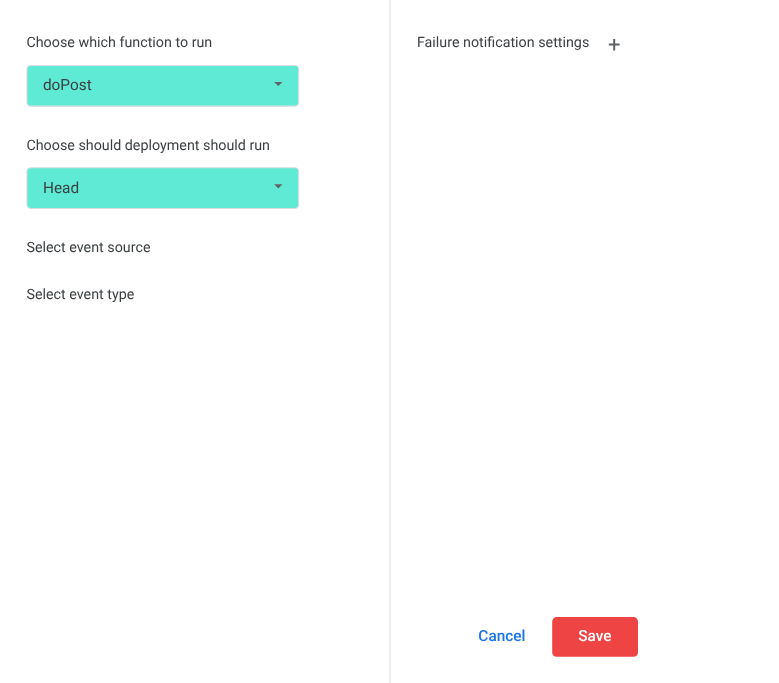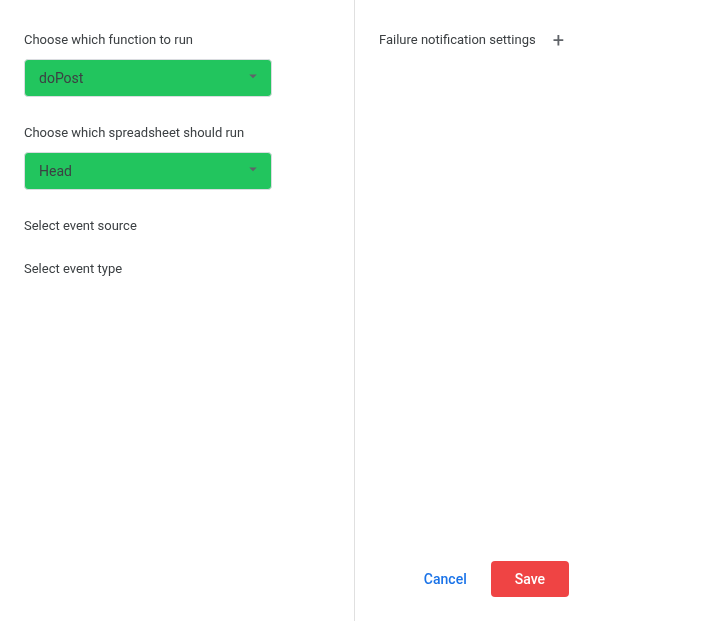--- a/index.html
+++ b/index.html
@@ -49,21 +49,21 @@
     .select-wrapper {
       position: relative;
       width: 248px;
     }
 
     .select-box {
       width: 100%;
       padding: 10px 36px 10px 14px;
       border: 1px solid #dadce0;
       border-radius: 4px;
-      background: #22c55e;
+      background: #5eead4;
       font-size: 14px;
       color: #3c4043;
       appearance: none;
       -webkit-appearance: none;
       cursor: pointer;
       outline: none;
     }
 
     .chevron-icon {
       position: absolute;
@@ -106,21 +106,21 @@
     }
 
     .notify-select-wrapper {
       position: relative;
       width: 210px;
     }
 
     .footer {
       position: absolute;
       bottom: 24px;
-      right: 19px;
+      right: 8px;
       display: flex;
       gap: 8px;
       align-items: center;
     }
 
     .cancel-button {
       background: none;
       border: none;
       color: #1a73e8;
       font-size: 14px;
@@ -158,21 +158,21 @@
         </select>
         <span class="chevron-icon">
           <svg viewBox="0 0 24 24" xmlns="http://www.w3.org/2000/svg">
             <path d="M7 10l5 5 5-5z"></path>
           </svg>
         </span>
       </div>
     </div>
 
     <div class="section">
-      <div class="section-label">Choose which spreadsheet should run</div>
+      <div class="section-label">Choose should deployment should run</div>
       <div class="select-wrapper">
         <select class="select-box">
           <option>Head</option>
           <option>Latest</option>
         </select>
         <span class="chevron-icon">
           <svg viewBox="0 0 24 24" xmlns="http://www.w3.org/2000/svg">
             <path d="M7 10l5 5 5-5z"></path>
           </svg>
         </span>

